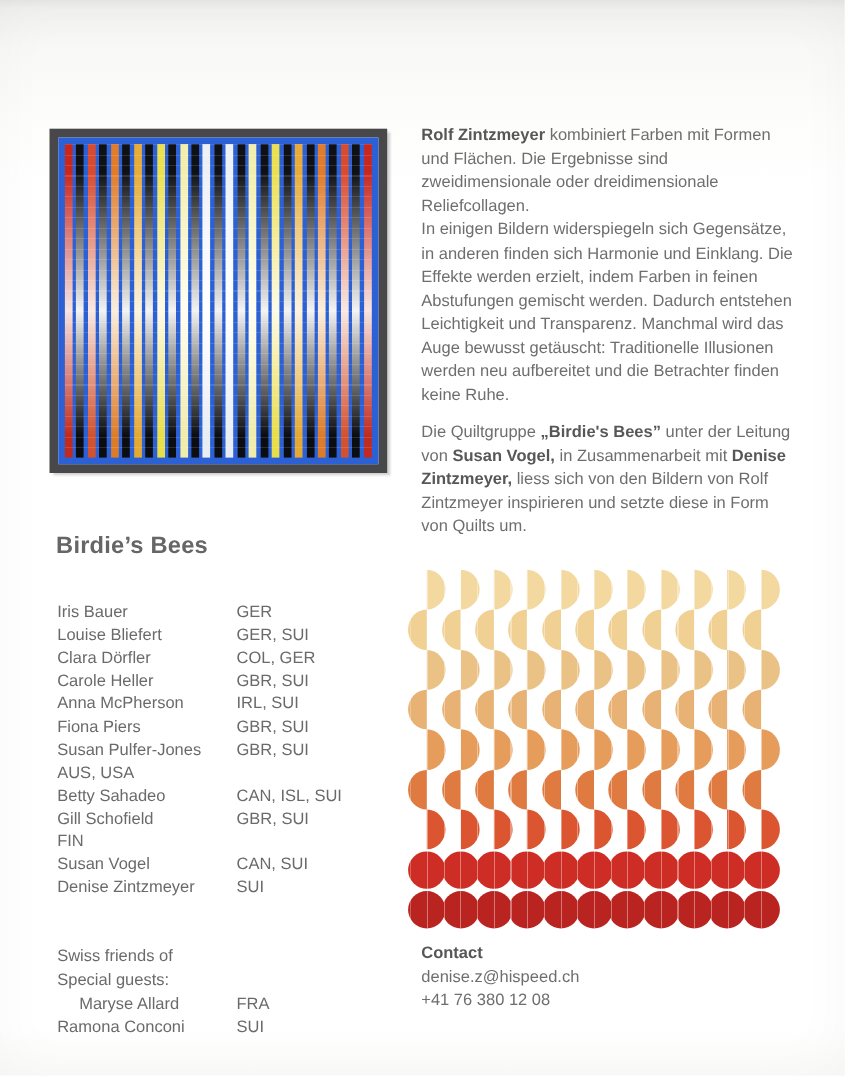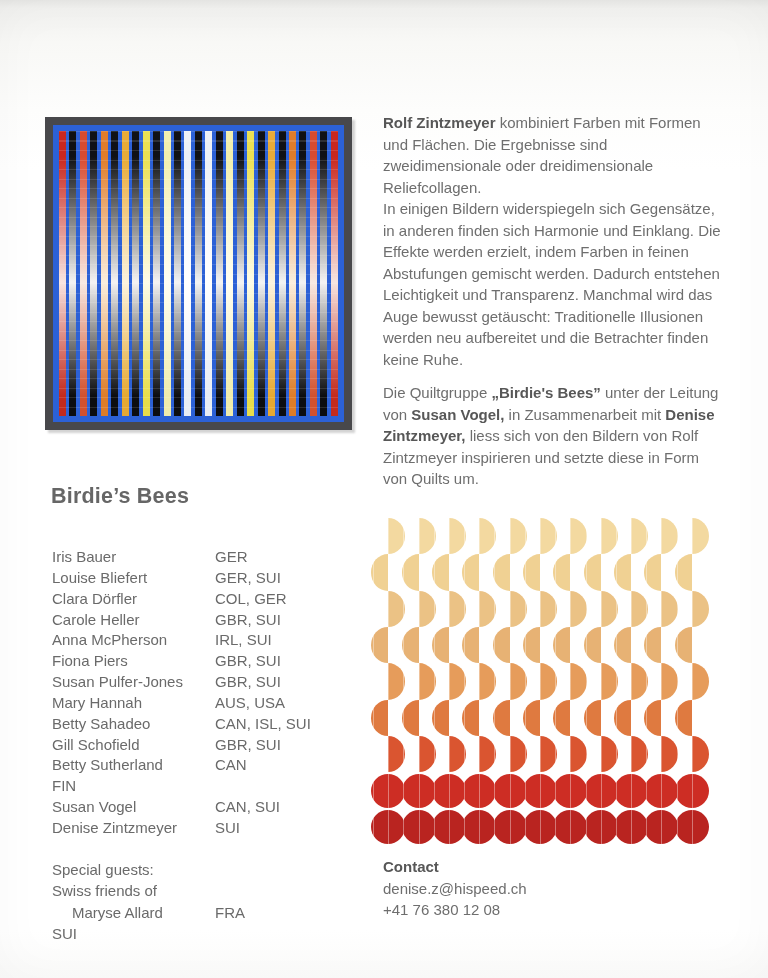--- a/index.html
+++ b/index.html
@@ -128,57 +128,53 @@
       </div>
       <div class="mrow">
         <span class="mname">Fiona Piers</span>
         <span>GBR, SUI</span>
       </div>
       <div class="mrow">
         <span class="mname">Susan Pulfer-Jones</span>
         <span>GBR, SUI</span>
       </div>
       <div class="mrow">
-        <span class="mname">Mary Hannah</span>
         <span>AUS, USA</span>
       </div>
       <div class="mrow">
         <span class="mname">Betty Sahadeo</span>
         <span>CAN, ISL, SUI</span>
       </div>
       <div class="mrow">
         <span class="mname">Gill Schofield</span>
         <span>GBR, SUI</span>
       </div>
       <div class="mrow">
-        <span class="mname">Betty Sutherland</span>
-        <span>CAN</span>
-      </div>
-      <div class="mrow">
         <span>FIN</span>
       </div>
       <div class="mrow">
         <span class="mname">Susan Vogel</span>
         <span>CAN, SUI</span>
       </div>
       <div class="mrow">
         <span class="mname">Denise Zintzmeyer</span>
         <span>SUI</span>
       </div>
     </div>
 
   <div class="special" id="special">
+    <div>Swiss friends of</div>
     <div>Special guests:</div>
-    <div>Swiss friends of</div>
     <div id="guests">
         <div class="mrow indent">
           <span class="mname">Maryse Allard</span>
           <span>FRA</span>
         </div>
         <div class="mrow">
+          <span class="mname">Ramona Conconi</span>
           <span>SUI</span>
         </div>
       </div>
   </div>
 
   <div class="artwork2" id="artwork2">
       <div class="shape" style="background: rgb(243, 217, 160); width: 17px; height: 36.3333px; top: 0px; left: 15.1818px; border-radius: 0px 100% 100% 0px / 0px 50% 50% 0px;"></div>
       <div class="shape" style="background: rgb(243, 217, 160); width: 17px; height: 36.3333px; top: 0px; left: 45.5455px; border-radius: 0px 100% 100% 0px / 0px 50% 50% 0px;"></div>
       <div class="shape" style="background: rgb(243, 217, 160); width: 17px; height: 36.3333px; top: 0px; left: 75.9091px; border-radius: 0px 100% 100% 0px / 0px 50% 50% 0px;"></div>
       <div class="shape" style="background: rgb(243, 217, 160); width: 17px; height: 36.3333px; top: 0px; left: 106.273px; border-radius: 0px 100% 100% 0px / 0px 50% 50% 0px;"></div>

